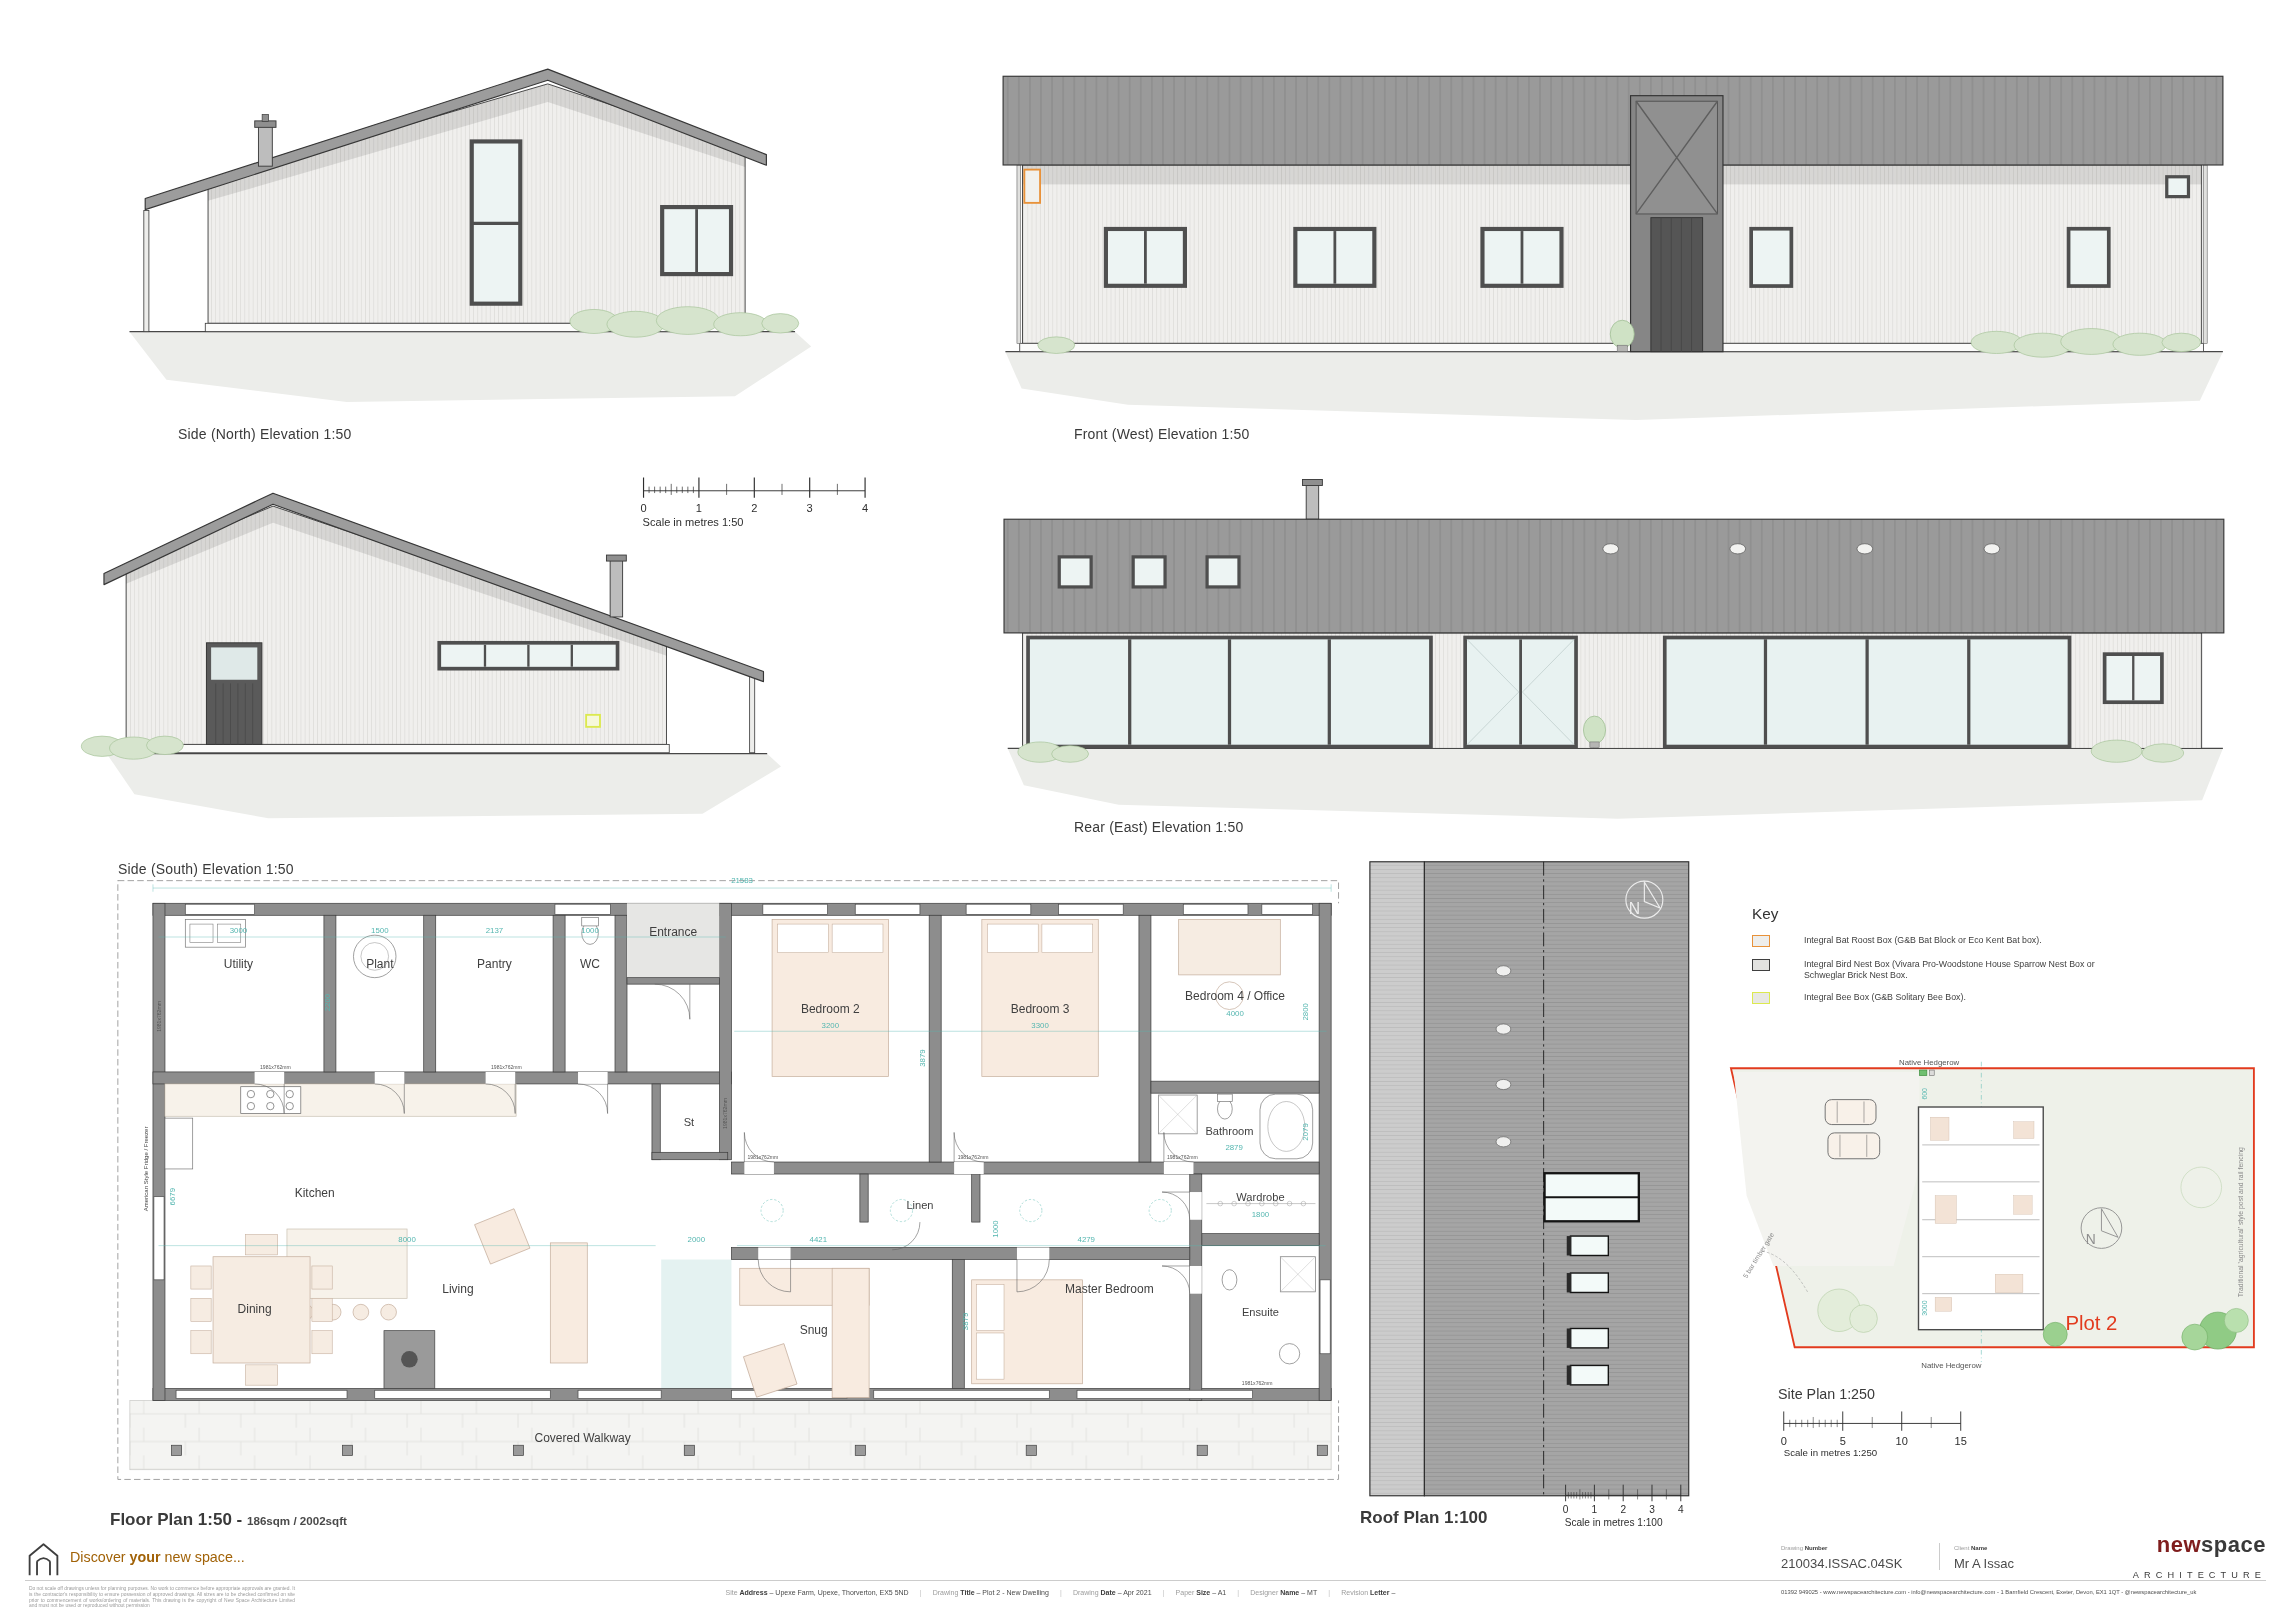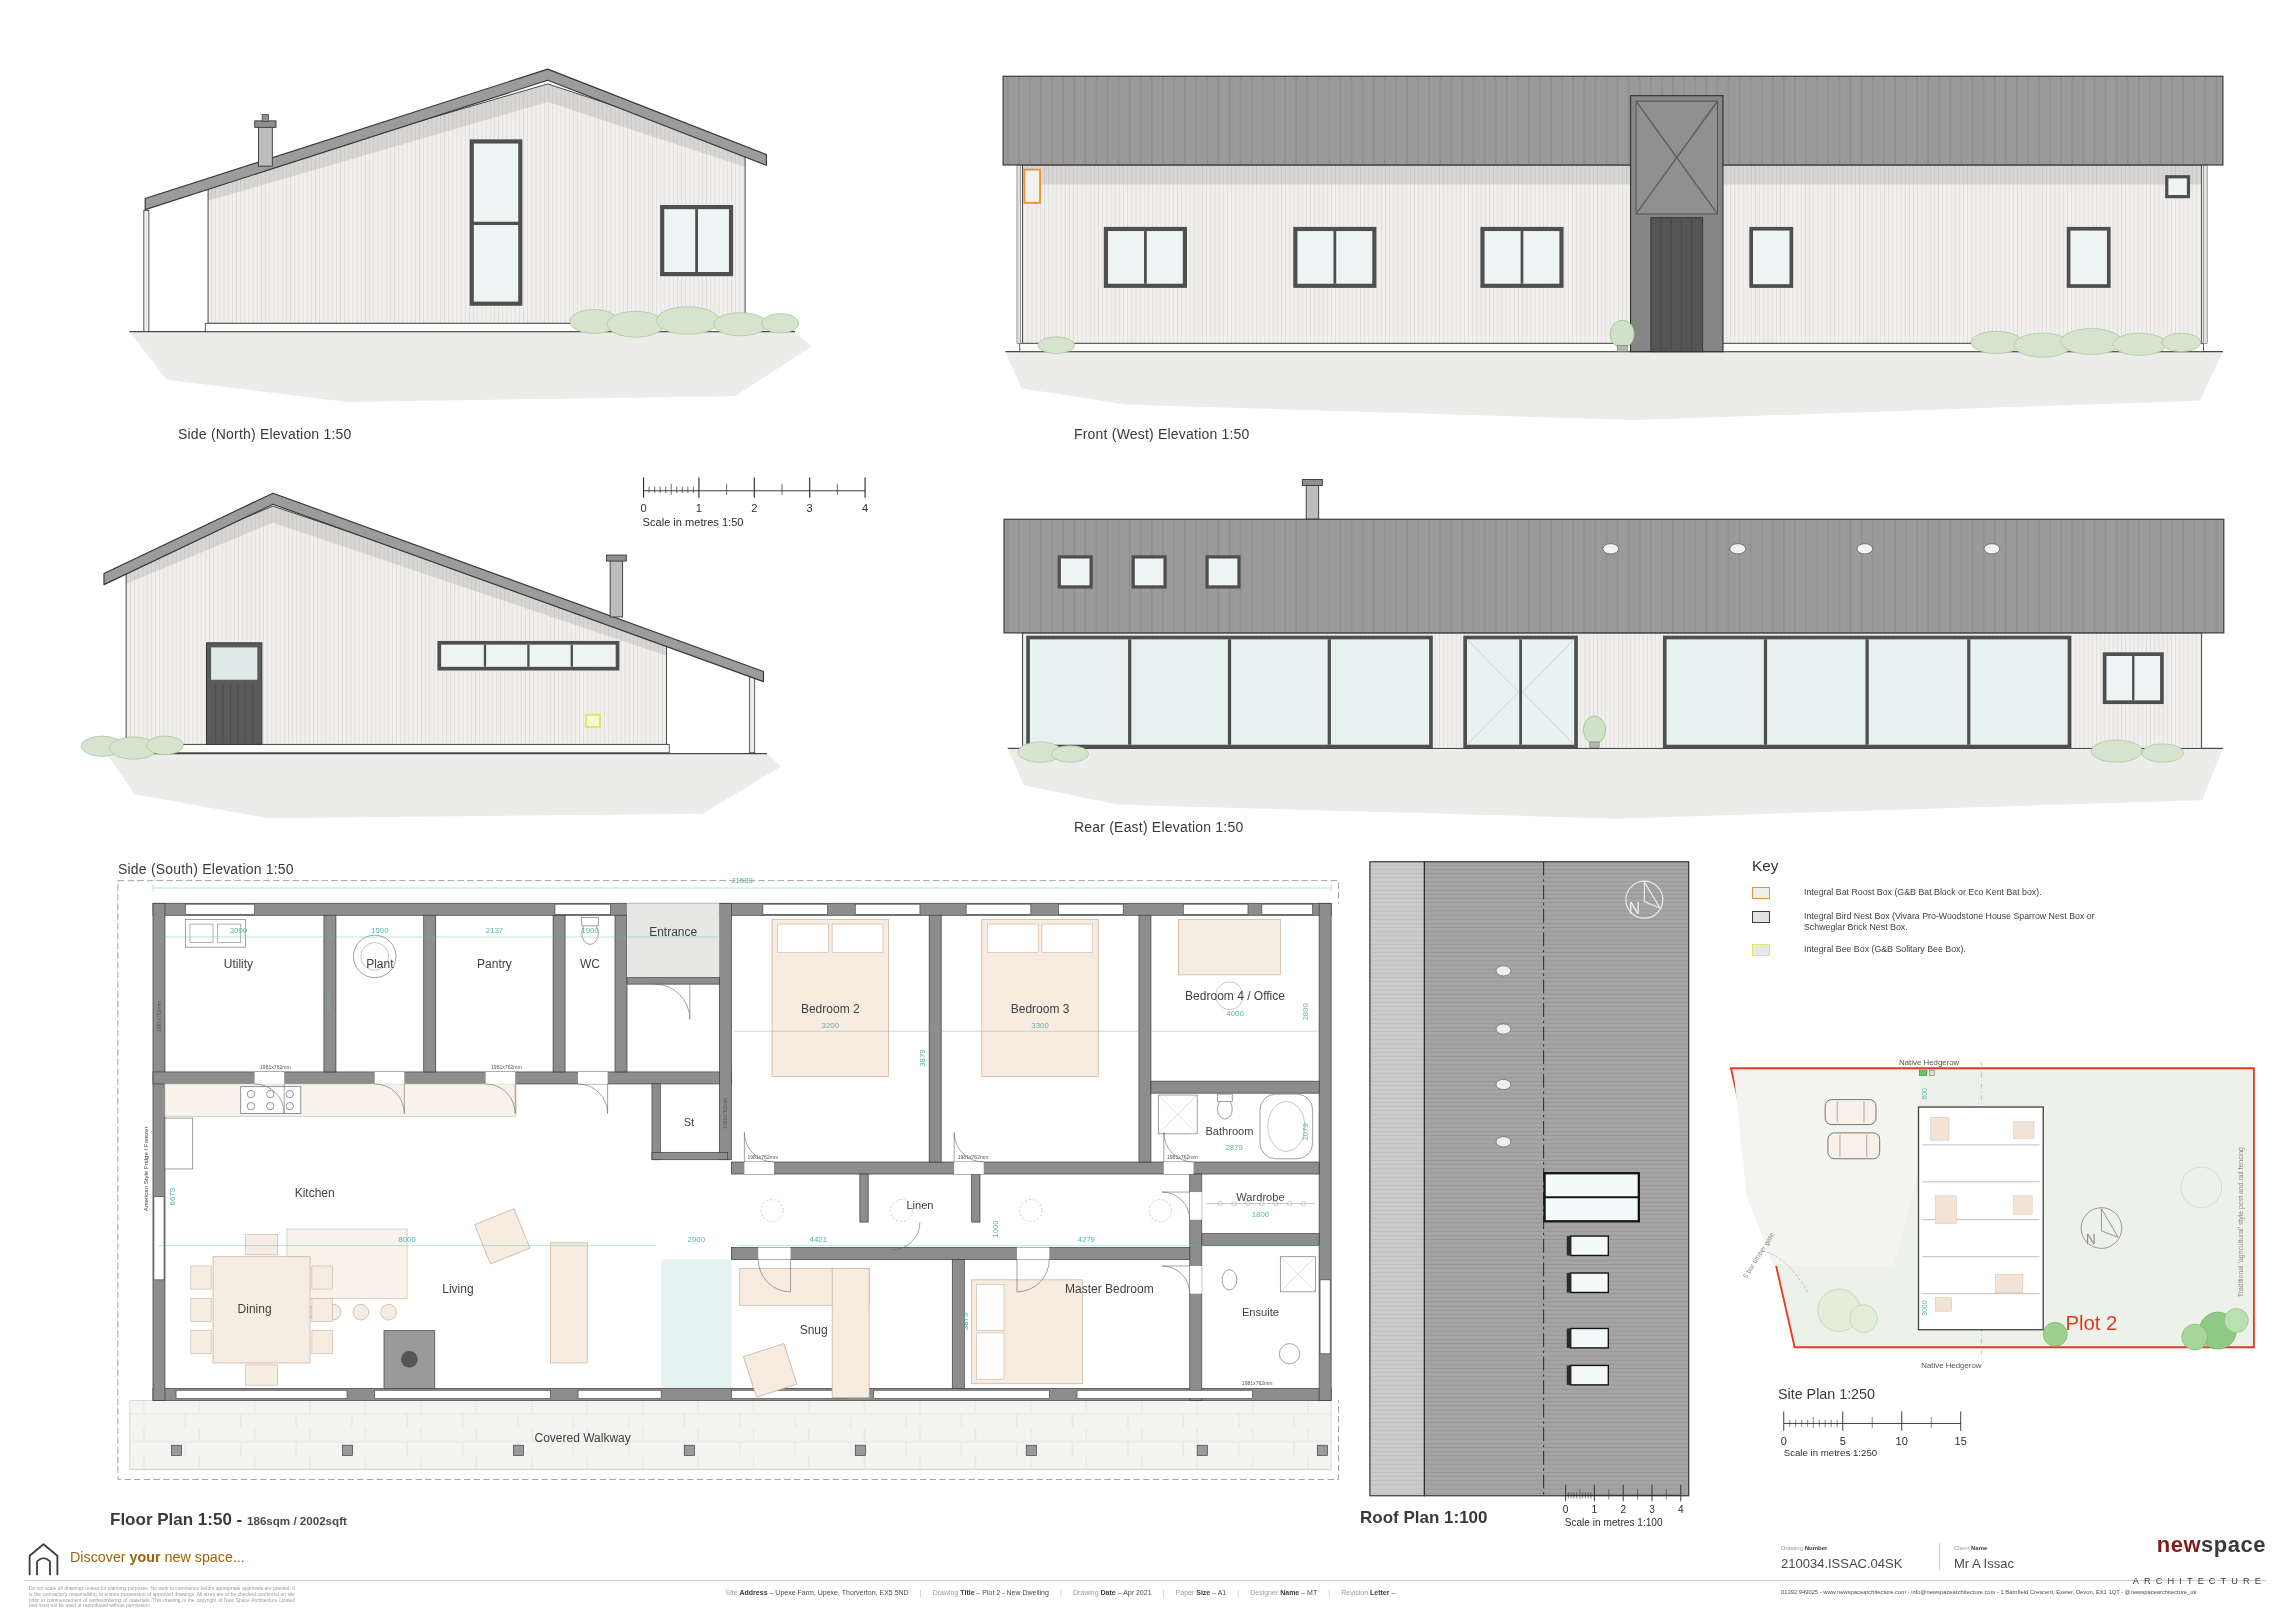--- a/index.html
+++ b/index.html
@@ -29,21 +29,21 @@
   .fld .pre { color:#9c9c9c; }
   .fld .bold { font-weight:bold; color:#3c3c3c; }
   .divider { color:#c2c2c2; margin:0 4.6px; }
   .tb-label { font-size:6px; color:#9c9c9c; white-space:nowrap; }
   .tb-label b { color:#3c3c3c; }
   .tb-value { font-size:13px; color:#4a4a4a; white-space:nowrap; }
   .brand { text-align:right; }
   .brand-main { font-size:22px; font-weight:bold; letter-spacing:0.5px; white-space:nowrap; }
   .brand-main .o { color:#7f1d1d; }
   .brand-main .d { color:#3a3a3a; }
-  .brand-sub { font-size:9.2px; letter-spacing:5.1px; color:#3a3a3a; margin-top:18px; white-space:nowrap; }
+  .brand-sub { font-size:9.2px; letter-spacing:5.1px; color:#3a3a3a; margin-top:12px; white-space:nowrap; }
   .contact { font-size:5.8px; color:#4f4f4f; white-space:nowrap; }
   .vline { width:0.5px; background:#cccccc; }
 </style>
 </head>
 <body>
 
 <svg class="abs" style="left:97px; top:46px;" width="786" height="379" viewBox="0 0 1700 820">
   <defs>
     <pattern id="cladN" width="9" height="12" patternUnits="userSpaceOnUse">
       <rect width="9" height="12" fill="#f0efed"></rect>
@@ -579,21 +579,21 @@
   <g font-size="22" fill="#2e2e2e" text-anchor="middle">
     <text x="10" y="74">0</text>
     <text x="72.5" y="74">1</text>
     <text x="135" y="74">2</text>
     <text x="197.5" y="74">3</text>
     <text x="260" y="74">4</text>
   </g>
   <text x="8" y="101" font-size="22" fill="#2e2e2e">Scale in metres 1:100</text>
 </svg>
 
-<div class="abs" style="left:1752px; top:857px; width:444px;">
+<div class="abs" style="left:1752px; top:905px; width:444px;">
   <div class="key-head">Key</div>
   <div class="key-row">
     <div class="key-swatch k1"></div>
     <div class="key-label">Integral Bat Roost Box (G&amp;B Bat Block or Eco Kent Bat box).</div>
   </div>
   <div class="key-row">
     <div class="key-swatch k2"></div>
     <div class="key-label" style="max-width:319px;">Integral Bird Nest Box (Vivara Pro-Woodstone House Sparrow Nest Box or Schweglar Brick Nest Box.</div>
   </div>
   <div class="key-row">

